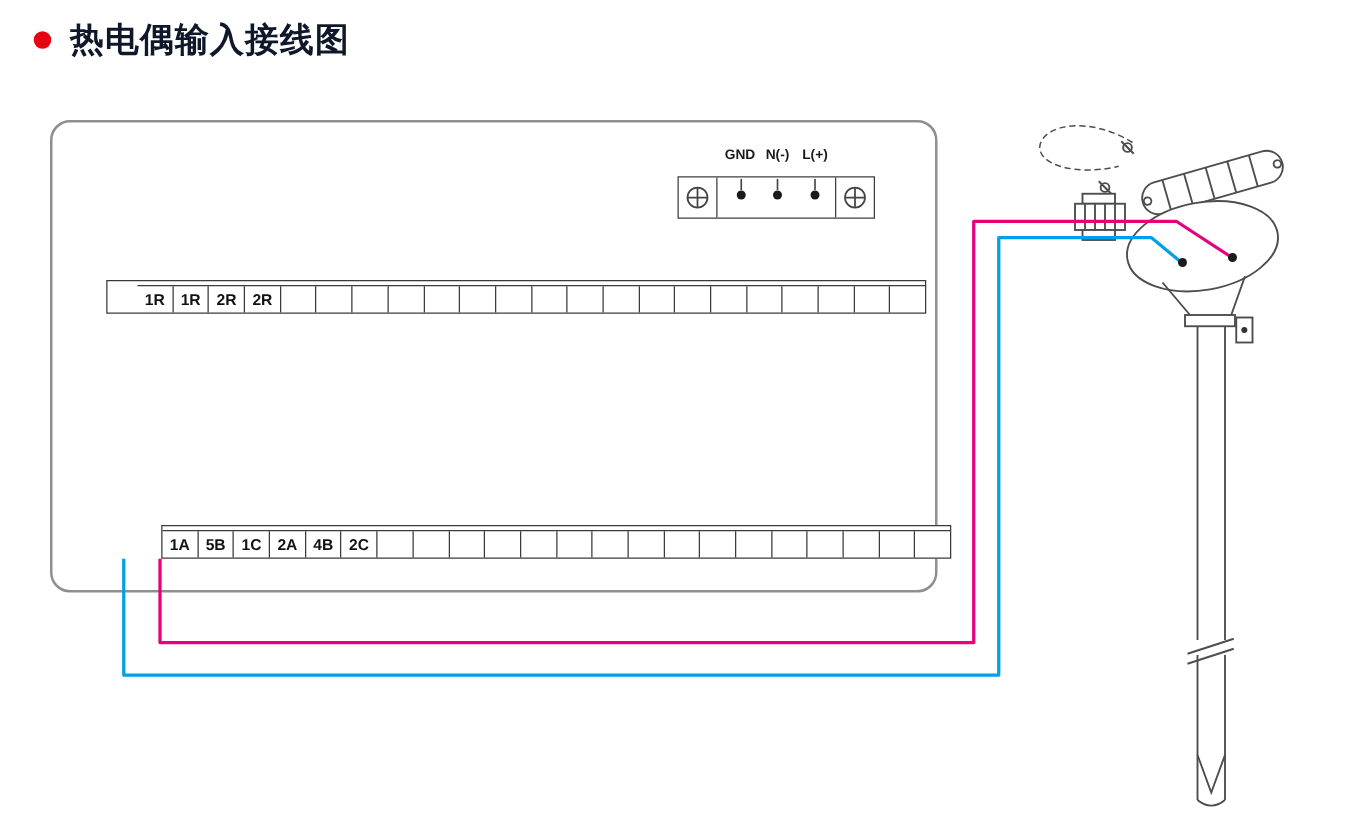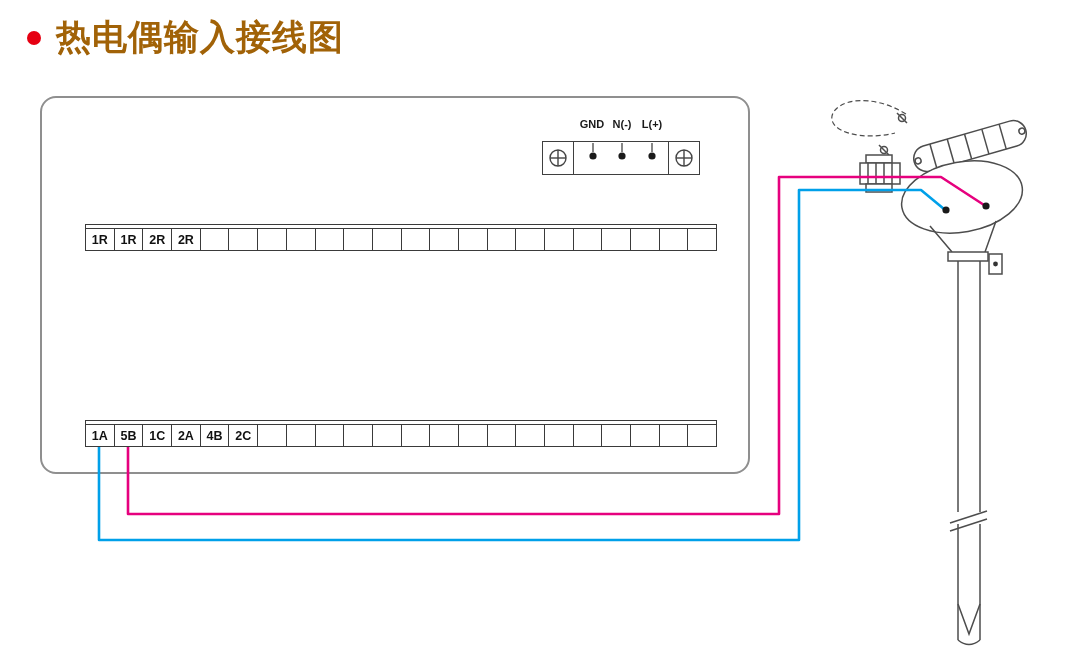--- a/index.html
+++ b/index.html
@@ -2,21 +2,21 @@
 <html><head>
 <meta charset="utf-8">
 <style>
   html,body { margin:0; padding:0; background:#ffffff; }
   .canvas {
     position:relative; width:1080px; height:651px; background:#fff;
     font-family:"Liberation Sans", sans-serif; overflow:hidden; color:#111;
   }
   
   .title-row { position:absolute; left:26px; top:14px; display:flex; align-items:center; gap:14px; }
-  .title-text { font-size:35px; font-weight:700; color:#a16207; letter-spacing:1px; }
+  .title-text { font-size:27px; font-weight:700; color:#0f172a; letter-spacing:1px; }
   
   .panel {
     position:absolute; left:40px; top:96px; width:706px; height:374px;
     border:2px solid #8f8f8f; border-radius:16px; background:#fff;
   }
   
   .power-labels { position:absolute; left:542px; top:118px; width:156px; height:18px; }
   .power-labels span {
     position:absolute; transform:translateX(-50%);
     font-size:11px; font-weight:700; color:#1a1a1a; white-space:nowrap;
@@ -29,22 +29,22 @@
   }
   .pb-cell { display:flex; align-items:center; justify-content:center; }
   .pb-screw { width:30px; }
   .pb-mid { flex:1; border-left:1.6px solid #3f3f3f; border-right:1.6px solid #3f3f3f; }
   .power-caption {
     position:absolute; left:542px; top:181px; width:156px; text-align:center;
     font-size:14.5px; font-weight:700; color:#1a1a1a;
   }
   
   .strip { position:absolute; left:85px; width:630px; border:1.6px solid #3a3a3a; background:#fff; }
-  .strip-upper { top:224px; }
-  .strip-lower { top:420px; }
+  .strip-upper { top:224px;padding-left:24px; }
+  .strip-lower { top:420px;margin-left:44px; }
   .strip-band { height:3px; border-bottom:1.6px solid #3a3a3a; }
   .strip-cells { display:flex; height:21px; }
   .strip-cell {
     flex:1; border-right:1.6px solid #3a3a3a;
     display:flex; align-items:center; justify-content:center;
     font-size:12.5px; font-weight:700; color:#111; overflow:hidden;
   }
   .strip-cell:last-child { border-right:none; }
   
   .tc-label {

